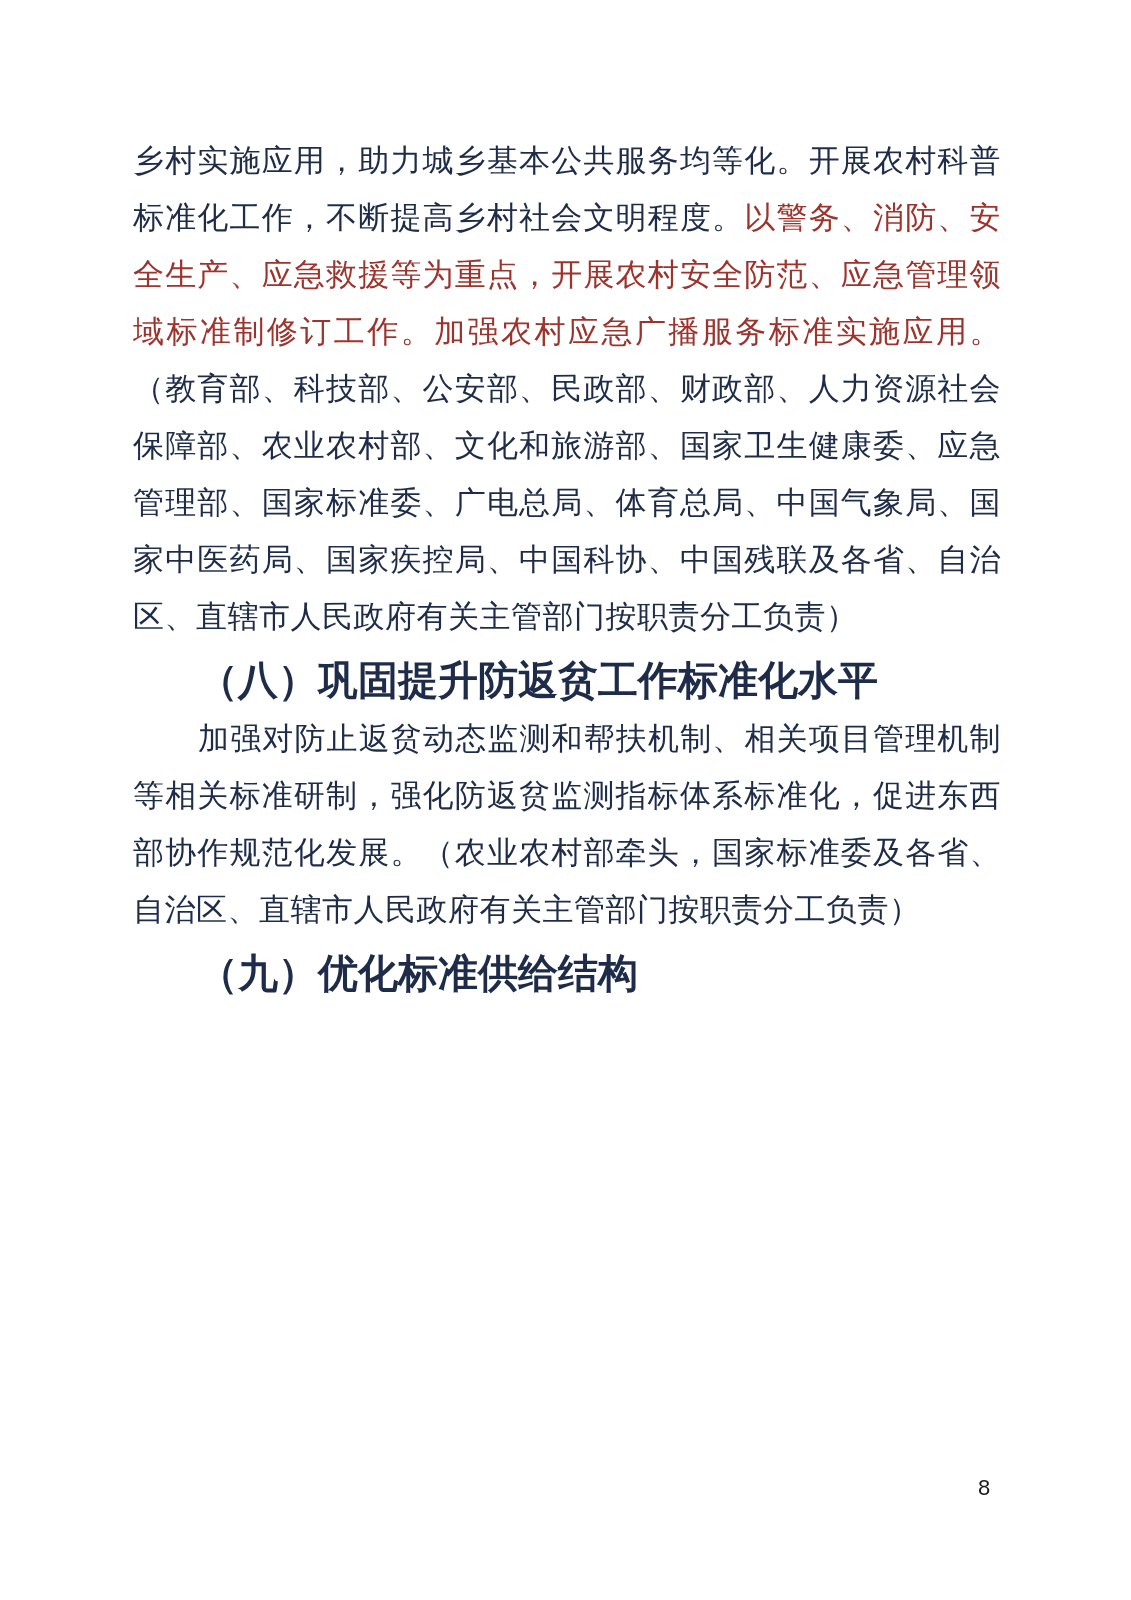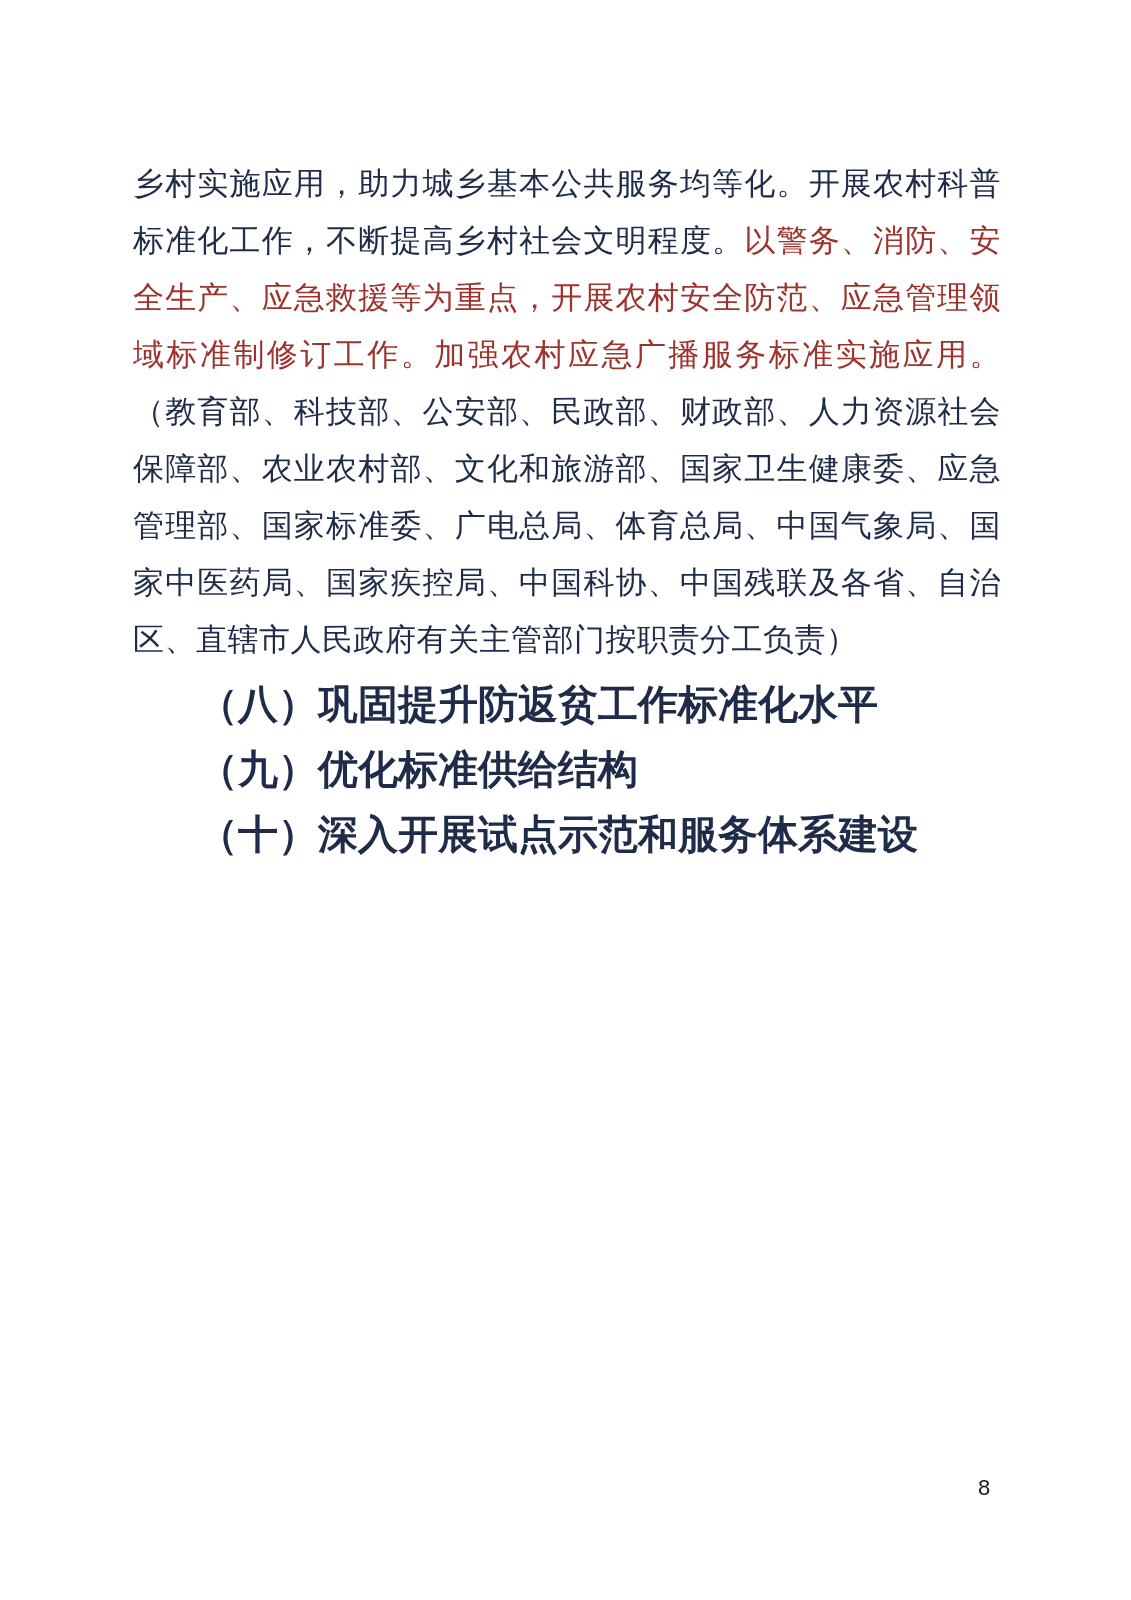--- a/index.html
+++ b/index.html
@@ -12,22 +12,23 @@
     width: 1131px;
     height: 1600px;
     margin: 0 auto;
     background: var(--page-bg, #ffffff);
     overflow: hidden;
     font-family: "Liberation Serif", "DejaVu Serif", serif;
   }
   .doc-content {
     position: absolute;
     left: 133px;
-    top: 155px;
+    top: 134px;
     width: 868px;
+    font-family: Liberation Mono, monospace;
   }
   .para {
     margin: 0;
     font-size: 31px;
     line-height: 57px;
     text-align: justify;
     letter-spacing: 0.5px;
     word-break: break-all;
   }
   .para.indent {
@@ -53,17 +54,17 @@
     font-family: "Liberation Sans", "DejaVu Sans", sans-serif;
   }
 </style>
 </head>
 <body>
 
 <div class="page">
   <div class="doc-content" id="doc-content">
       <div class="para"><span class="seg-dark">乡村实施应用，助力城乡基本公共服务均等化。开展农村科普标准化工作，不断提高乡村社会文明程度。</span><span class="seg-red">以警务、消防、安全生产、应急救援等为重点，开展农村安全防范、应急管理领域标准制修订工作。加强农村应急广播服务标准实施应用。</span><span class="seg-dark">（教育部、科技部、公安部、民政部、财政部、人力资源社会保障部、农业农村部、文化和旅游部、国家卫生健康委、应急管理部、国家标准委、广电总局、体育总局、中国气象局、国家中医药局、国家疾控局、中国科协、中国残联及各省、自治区、直辖市人民政府有关主管部门按职责分工负责）</span></div>
       <div class="heading">（八）巩固提升防返贫工作标准化水平</div>
+      <div class="para indent"><span class="seg-dark">加强对防止返贫动态监测和帮扶机制、相关项目管理机制等相关标准研制，强化防返贫监测指标体系标准化，促进东西部协作规范化发展。（农业农村部牵头，国家标准委及各省、自治区、直辖市人民政府有关主管部门按职责分工负责）</span></div>
       <div class="heading">（九）优化标准供给结构</div>
-      <div class="heading">（十）深入开展试点示范和服务体系建设</div>
     </div>
   <div class="page-number">8</div>
 </div>
 
 </body></html>

